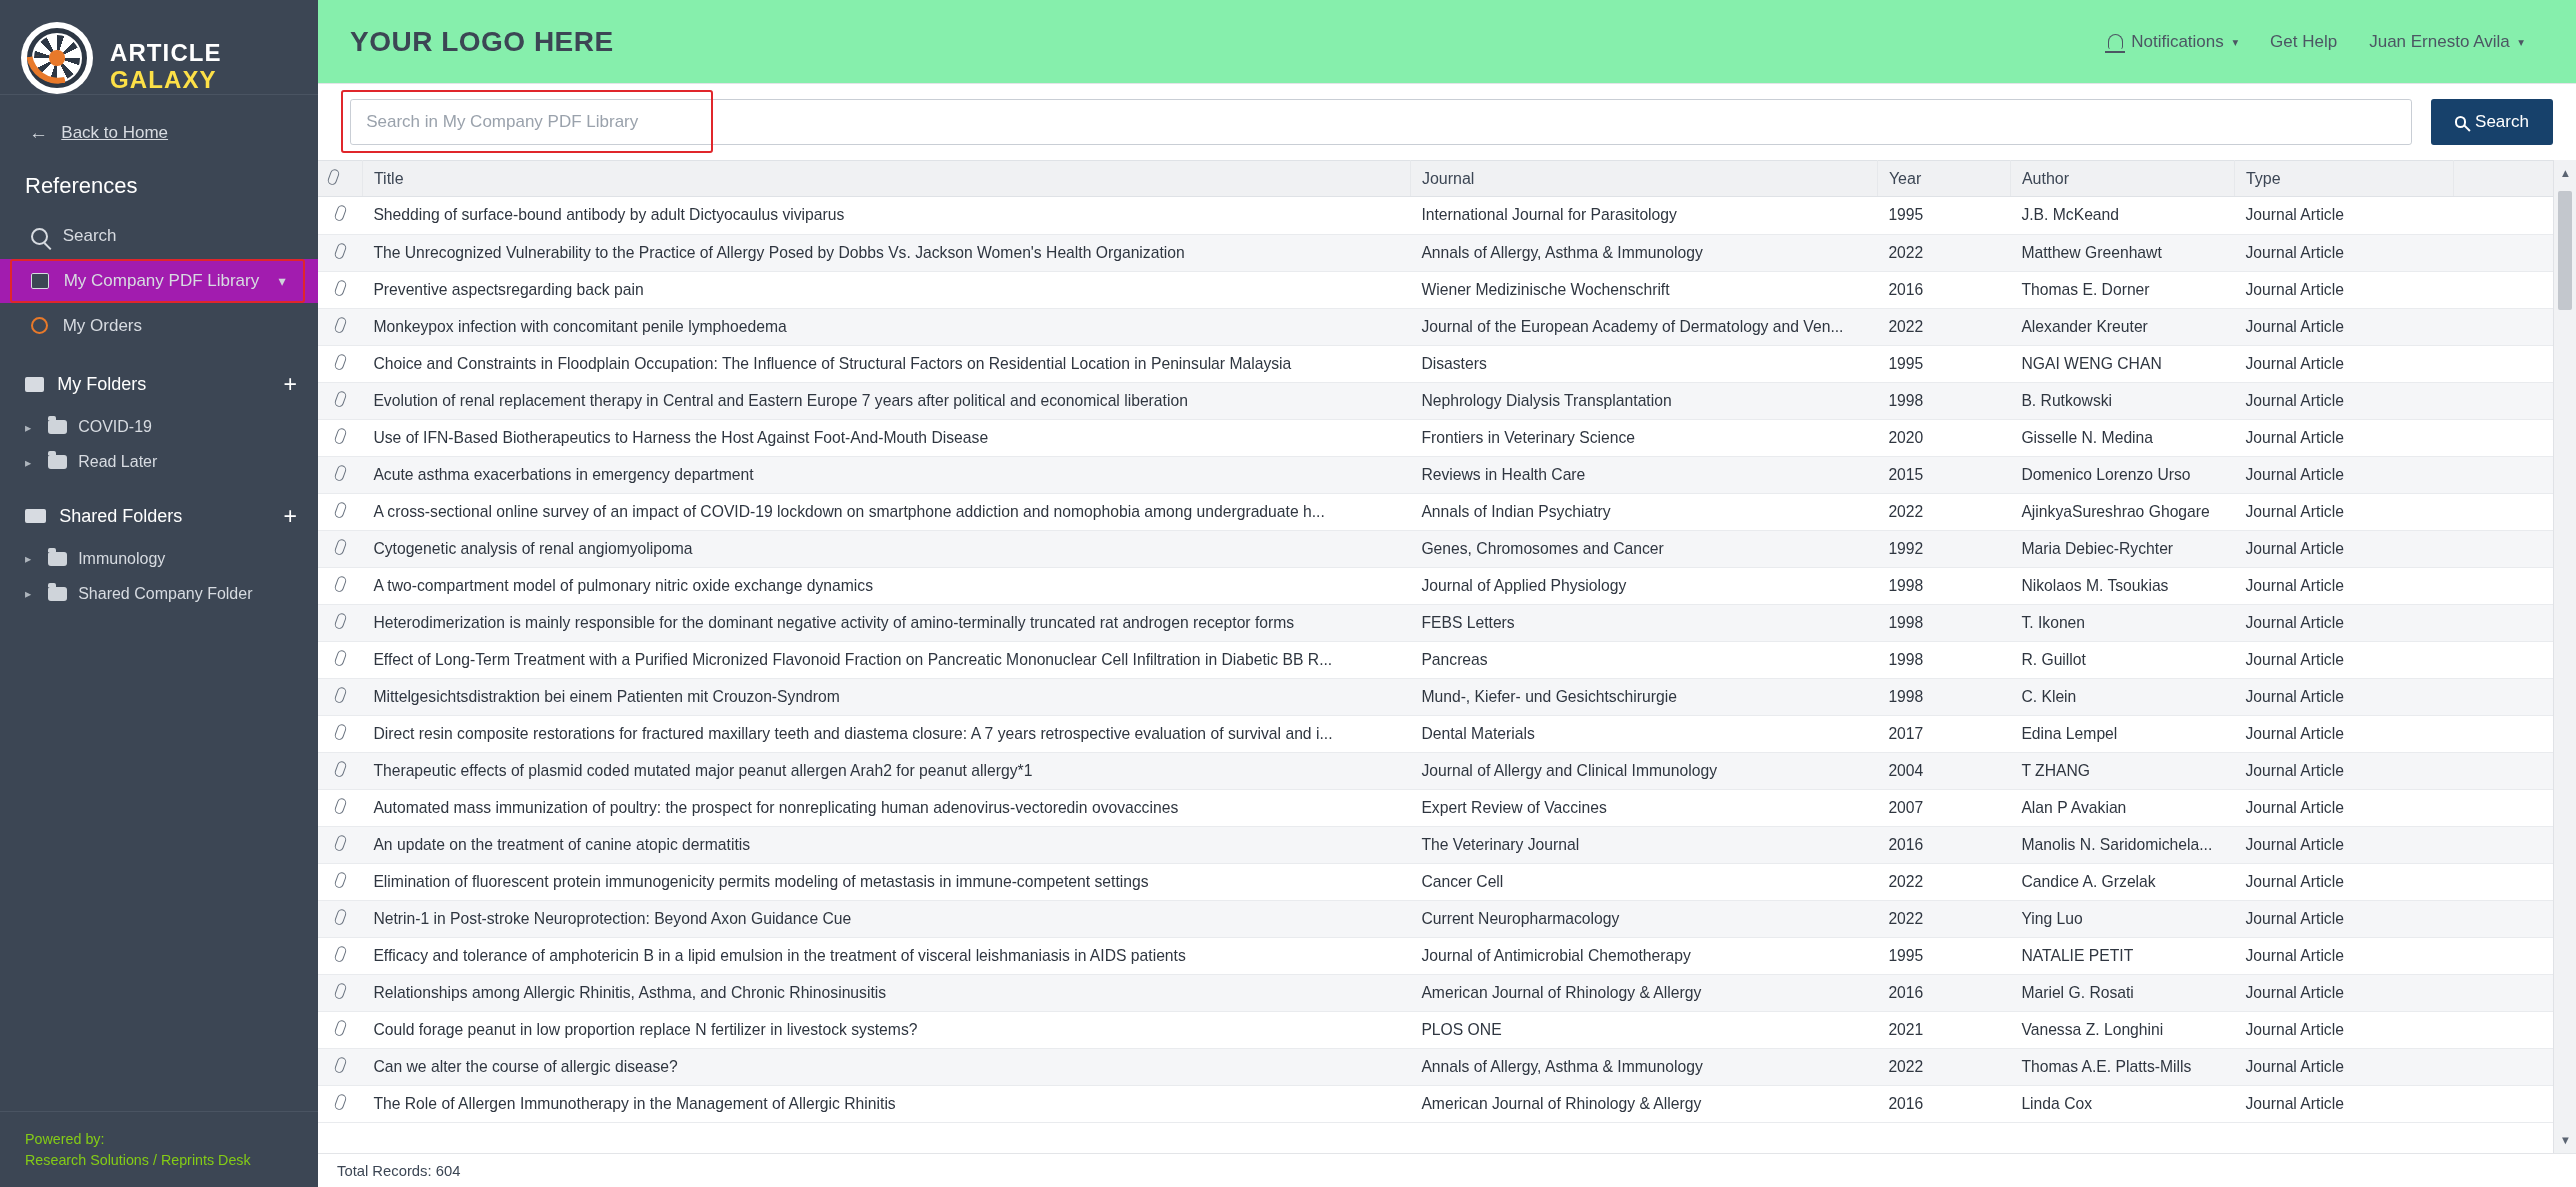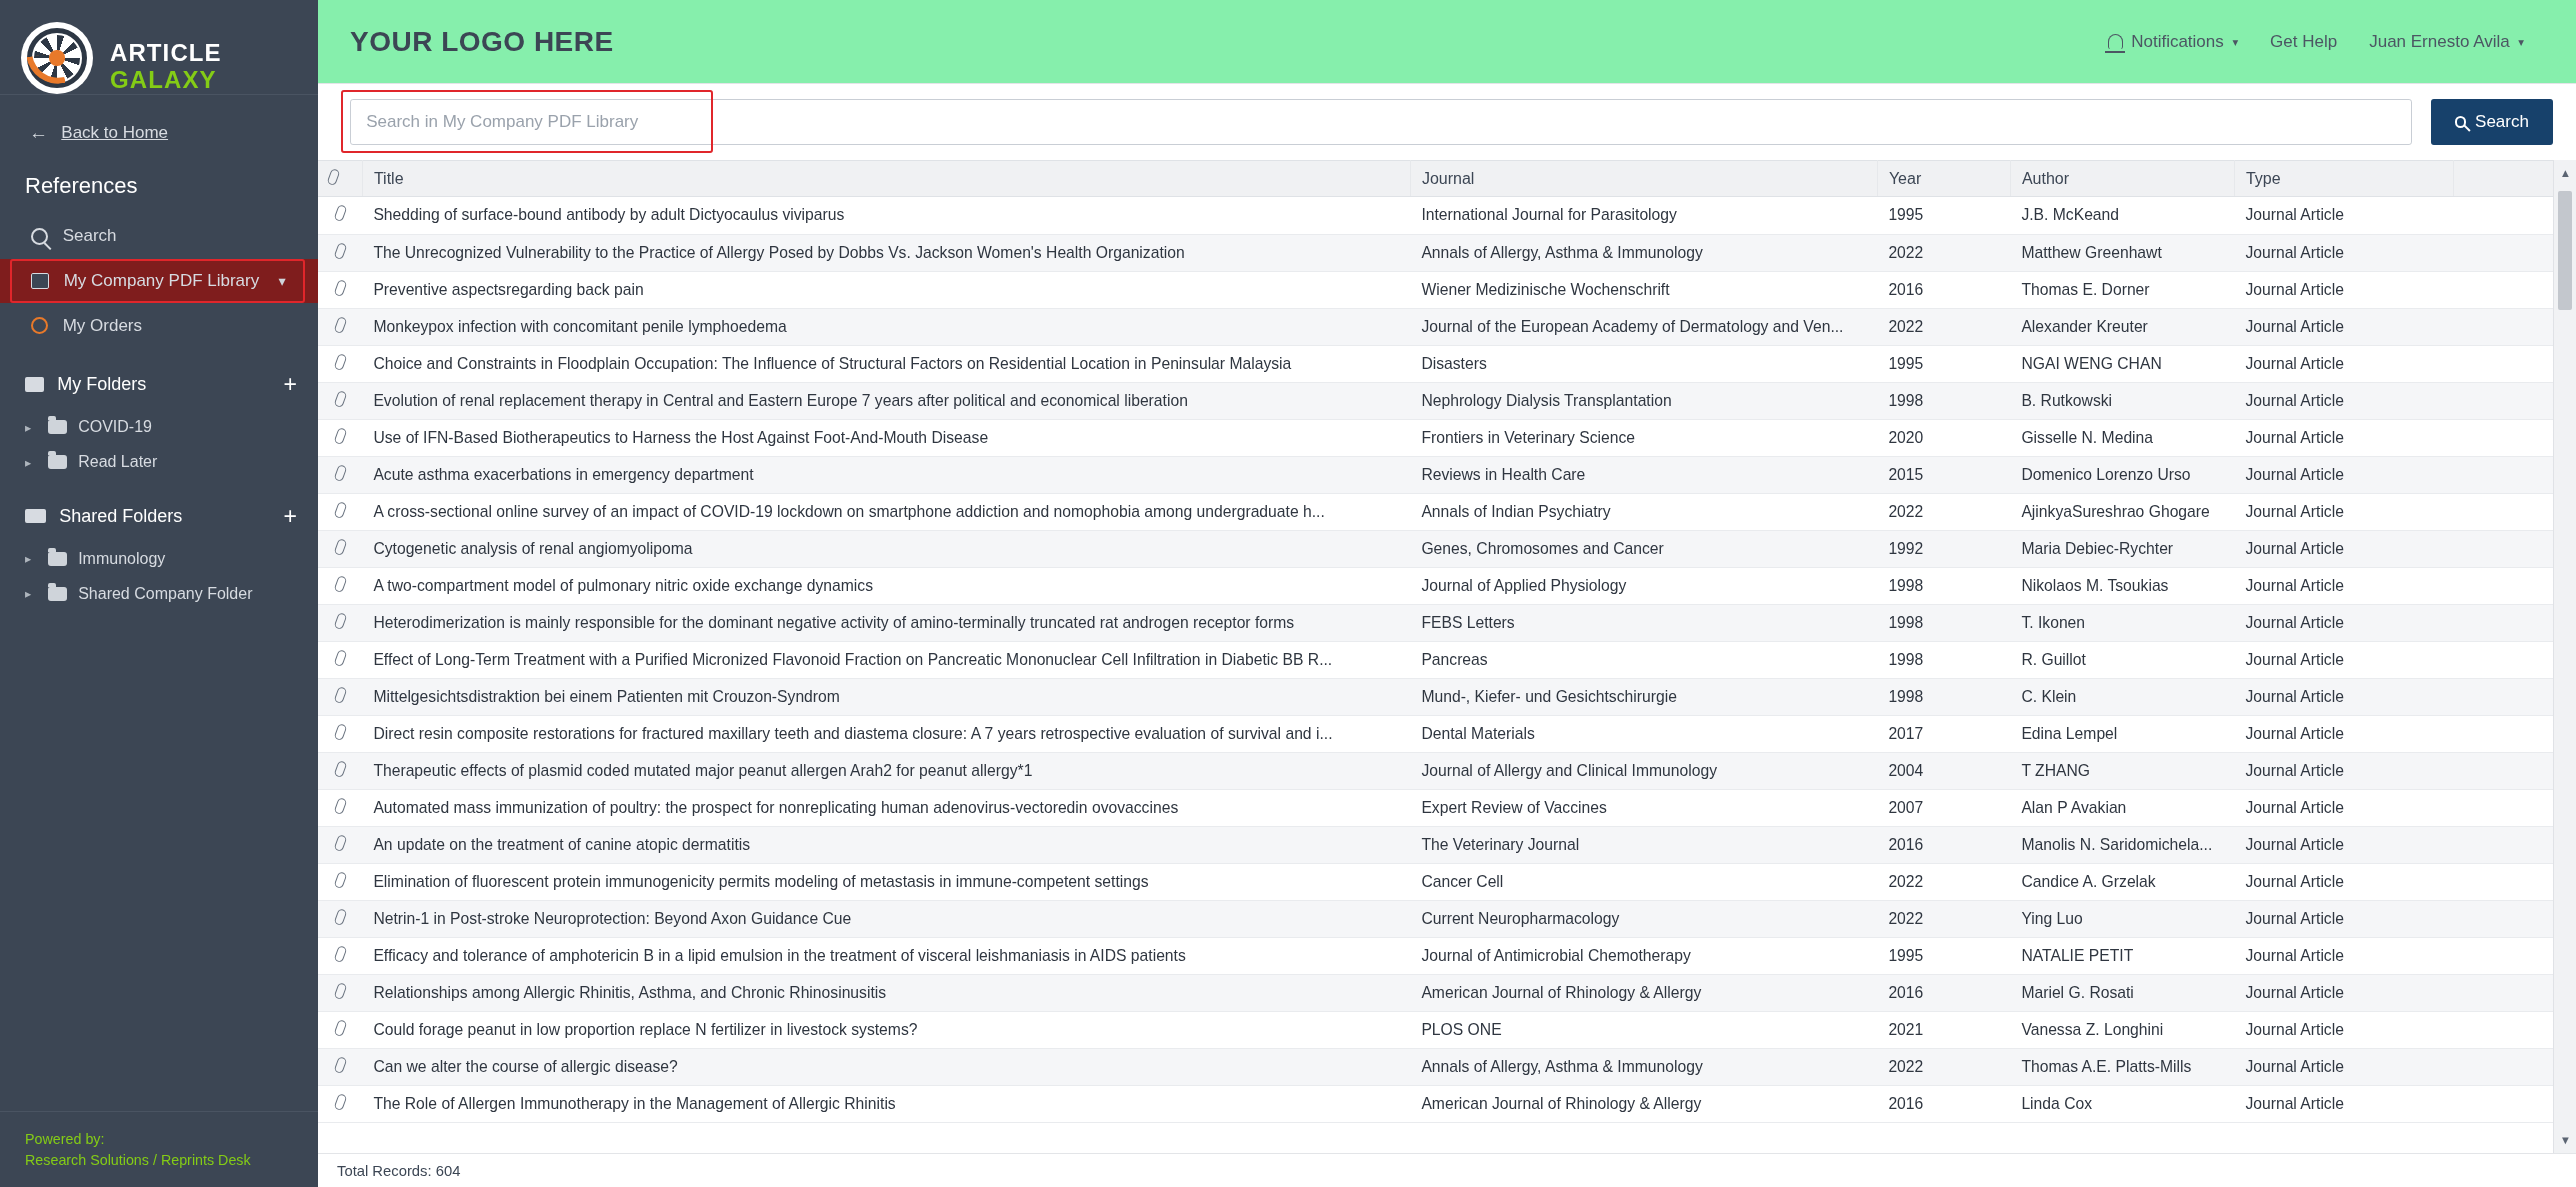--- a/index.html
+++ b/index.html
@@ -78,21 +78,21 @@
     border-bottom-left-radius: 34px;
     transform: rotate(-10deg);
   }
   .brand-text { line-height: 1.12; }
   .brand-text .l1 {
     font-size: 24px; letter-spacing: 1.1px;
     color: #ffffff; font-weight: bold;
   }
   .brand-text .l2 {
     font-size: 24px; letter-spacing: 1.1px;
-    color: #84cc16; font-weight: bold;
+    color: #fde047; font-weight: bold;
   }
 
   .back-home {
     display: flex; align-items: center; gap: 13.3px;
     padding: 27px 0 21px 29px;
     font-size: 17px;
     color: #d7dbe1;
   }
   .back-home .label { text-decoration: underline; }
   .arrow-left { font-size: 19px; color: #d7dbe1; }
@@ -105,21 +105,21 @@
   }
   .nav-item {
     display: flex; align-items: center;
     gap: 15.2px;
     padding: 12.4px 19px 12.4px 30.5px;
     font-size: 17px;
     color: #d7dbe1;
     position: relative;
   }
   .nav-item.active {
-    background: #7f1d1d;
+    background: #a21caf;
   }
   .nav-item .chev-right {
     margin-left: auto; margin-right: 13.3px;
     font-size: 14.3px; color: #cfd4da;
   }
   .nav-highlight {
     position: absolute;
     left: 9.5px; right: 13.3px;
     top: 0; bottom: 0;
     border: 2.9px solid #e0262b;

